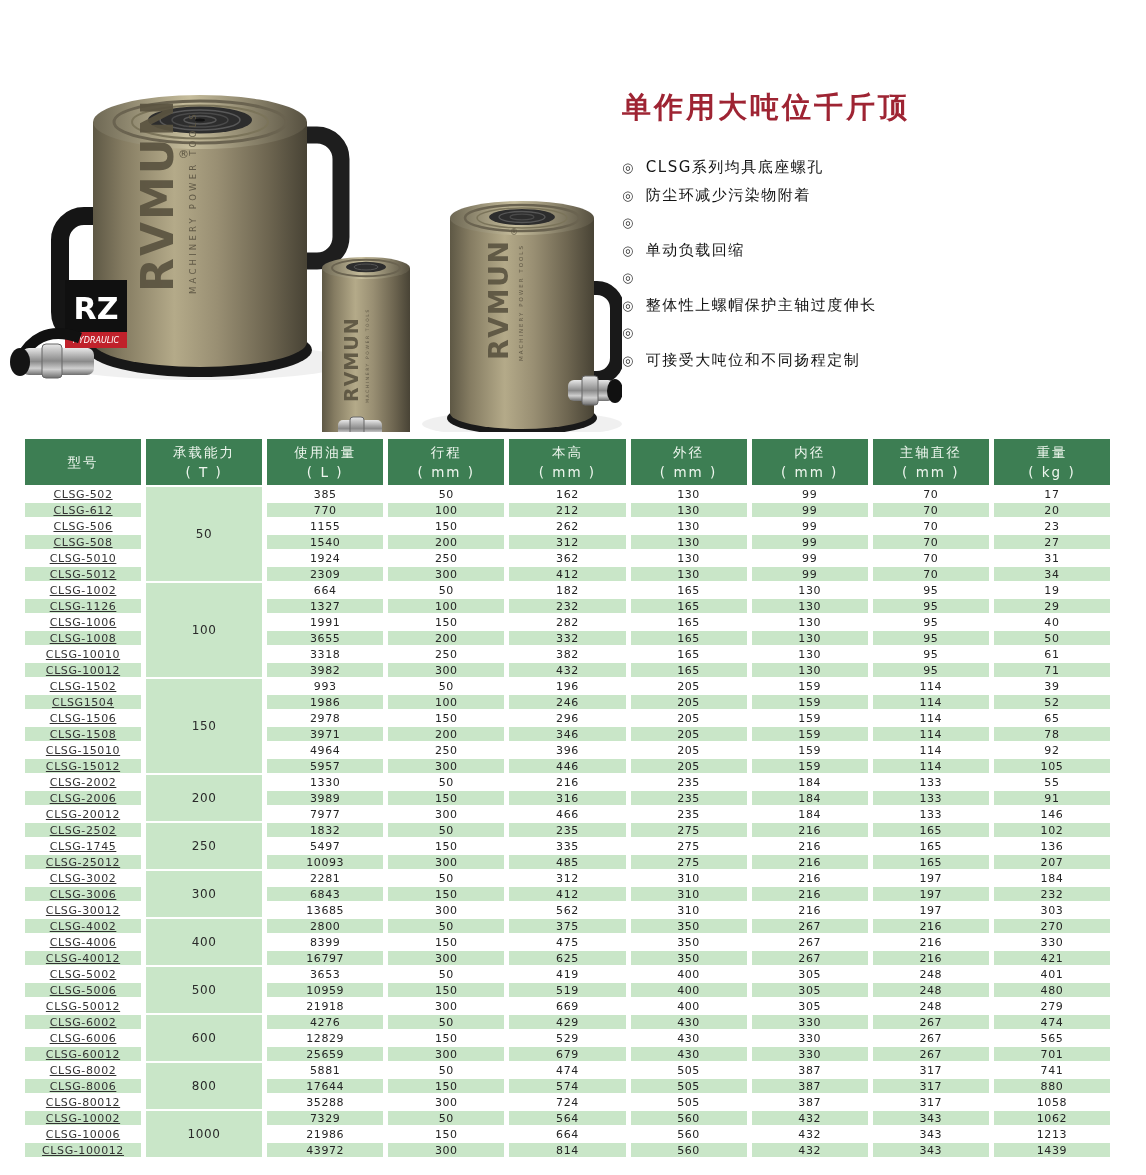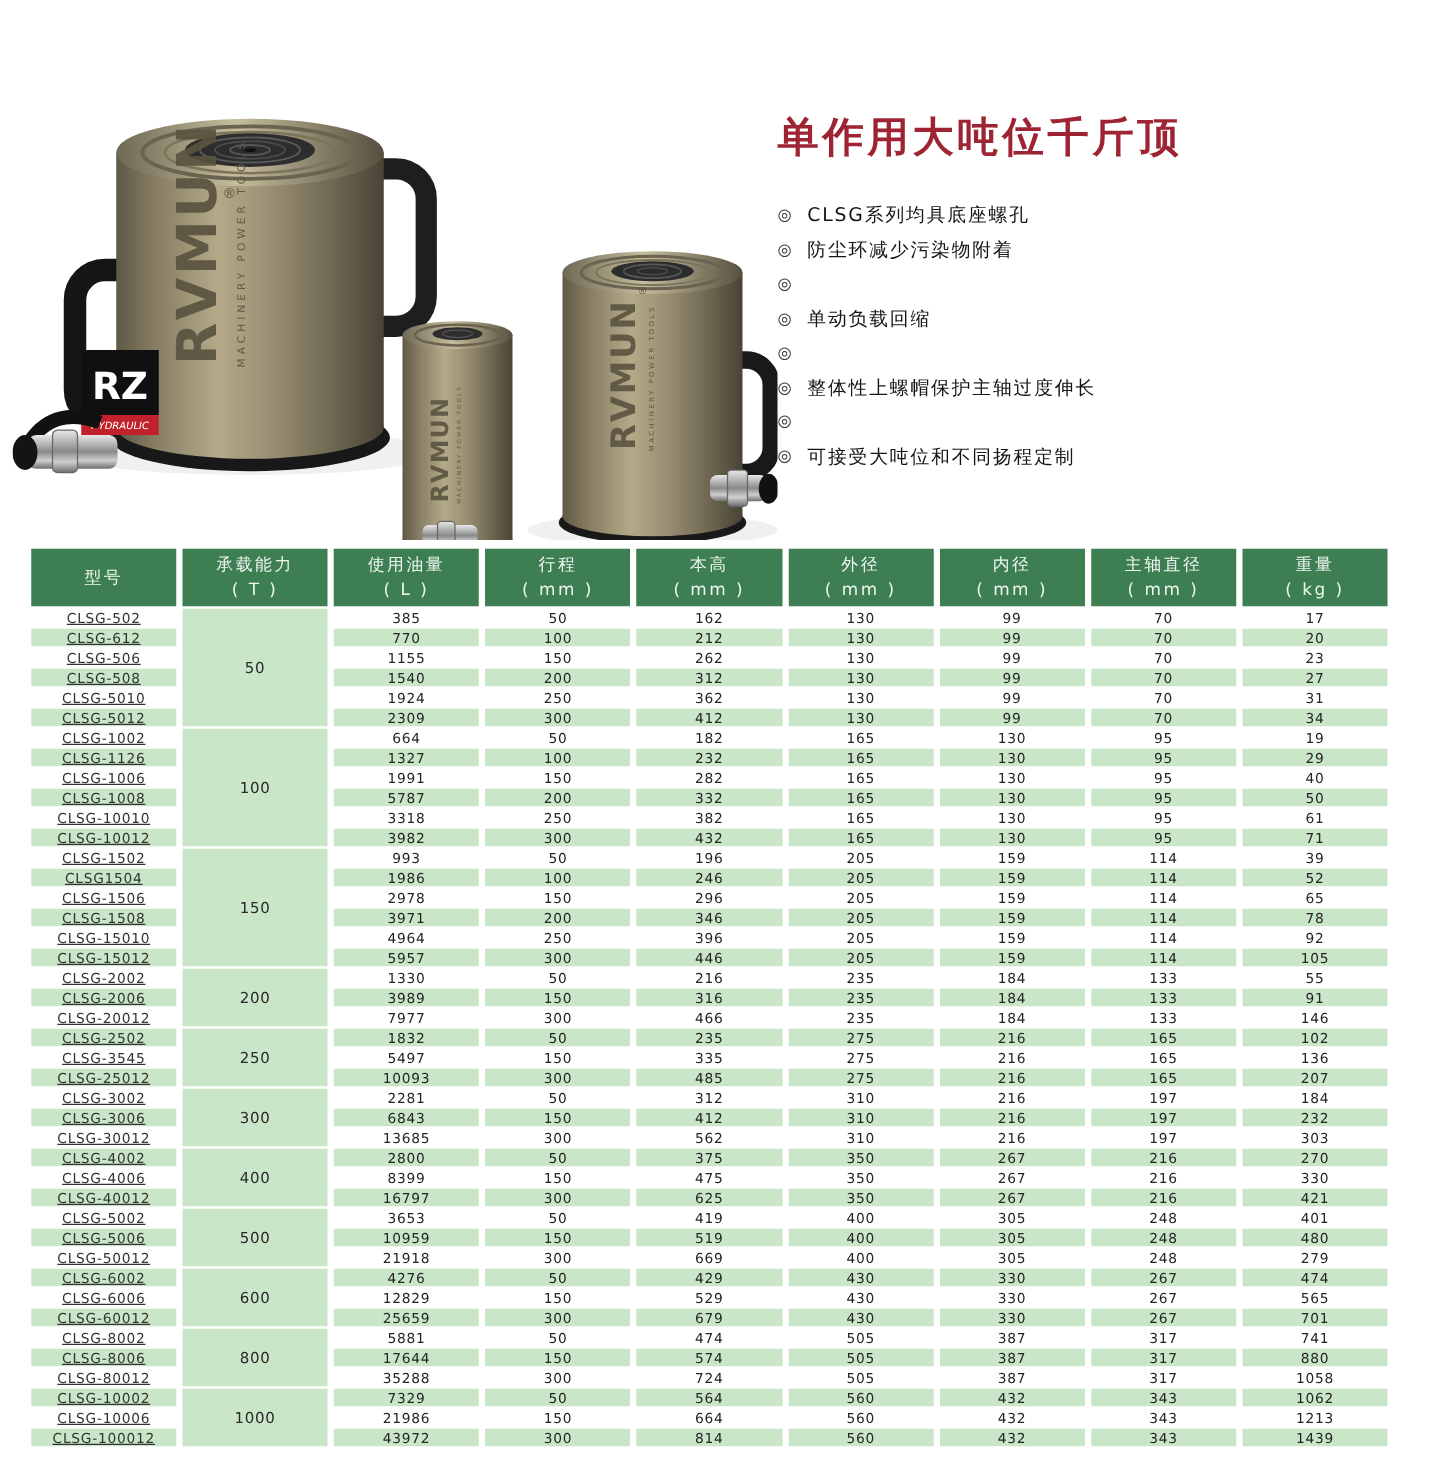--- a/index.html
+++ b/index.html
@@ -10,21 +10,21 @@
   *{box-sizing:border-box;}
   html,body{margin:0;padding:0;}
   body{
     width:1146px;height:1175px;position:relative;background:#fff;
     font-family:"DejaVu Sans", sans-serif;overflow:hidden;
   }
   .hero{position:absolute;left:0;top:0;width:1146px;height:437px;}
   .hero svg{position:absolute;left:10px;top:30px;}
   .info{position:absolute;left:622px;top:88px;width:510px;}
   .page-title{
-    font-size:33px;font-weight:bold;color:var(--title-red);
+    font-size:29px;font-weight:bold;color:var(--title-red);
     margin:0 0 26px 0;letter-spacing:3px;
   }
   ul.features{list-style:none;margin:0;padding:0;}
   ul.features li{
     display:flex;align-items:flex-start;gap:11px;
     font-size:15px;color:#141414;line-height:27.5px;letter-spacing:1.5px;
   }
   .bullet-icon{color:#3a3a3a;font-size:13px;line-height:27.5px;flex:0 0 auto;}
   table.spec{
     position:absolute;left:20px;top:437px;width:1095px;
@@ -318,21 +318,21 @@
         <td class="data">1991</td>
         <td class="data">150</td>
         <td class="data">282</td>
         <td class="data">165</td>
         <td class="data">130</td>
         <td class="data">95</td>
         <td class="data">40</td>
       </tr>
       <tr class="striped">
         <td class="model data">CLSG-1008</td>
-        <td class="data">5787</td>
+        <td class="data">3655</td>
         <td class="data">200</td>
         <td class="data">332</td>
         <td class="data">165</td>
         <td class="data">130</td>
         <td class="data">95</td>
         <td class="data">50</td>
       </tr>
       <tr>
         <td class="model data">CLSG-10010</td>
         <td class="data">3318</td>
@@ -450,21 +450,21 @@
         <td class="capacity" rowspan="3">250</td>
         <td class="data">1832</td>
         <td class="data">50</td>
         <td class="data">235</td>
         <td class="data">275</td>
         <td class="data">216</td>
         <td class="data">165</td>
         <td class="data">102</td>
       </tr>
       <tr>
-        <td class="model data">CLSG-3545</td>
+        <td class="model data">CLSG-1745</td>
         <td class="data">5497</td>
         <td class="data">150</td>
         <td class="data">335</td>
         <td class="data">275</td>
         <td class="data">216</td>
         <td class="data">165</td>
         <td class="data">136</td>
       </tr>
       <tr class="striped">
         <td class="model data">CLSG-25012</td>

